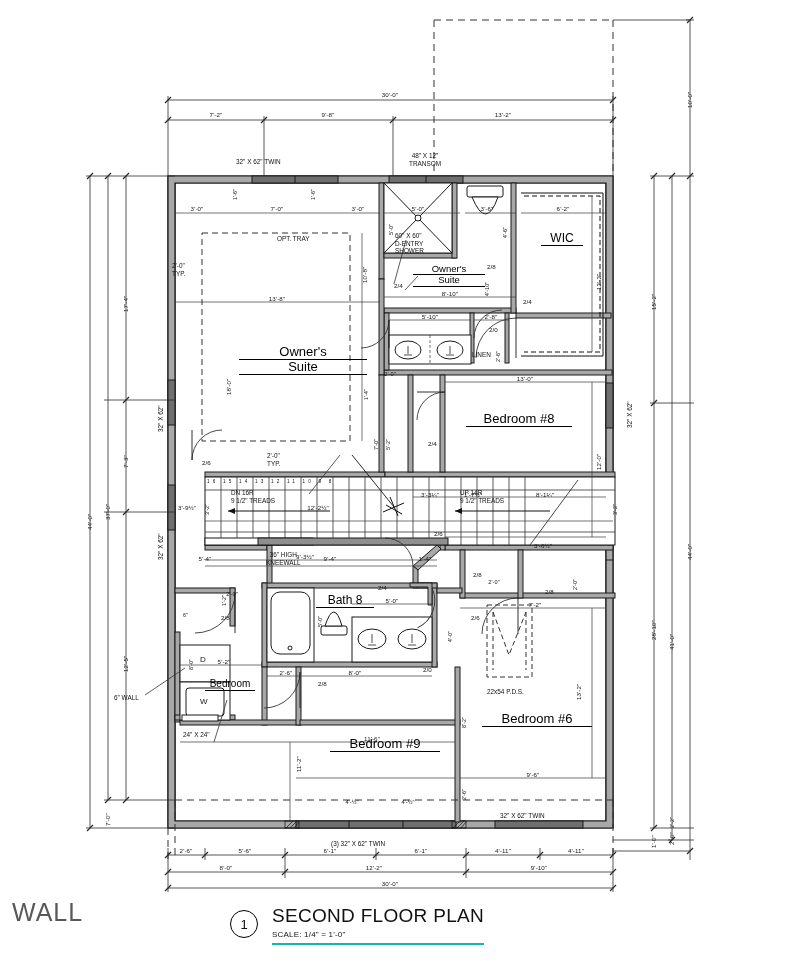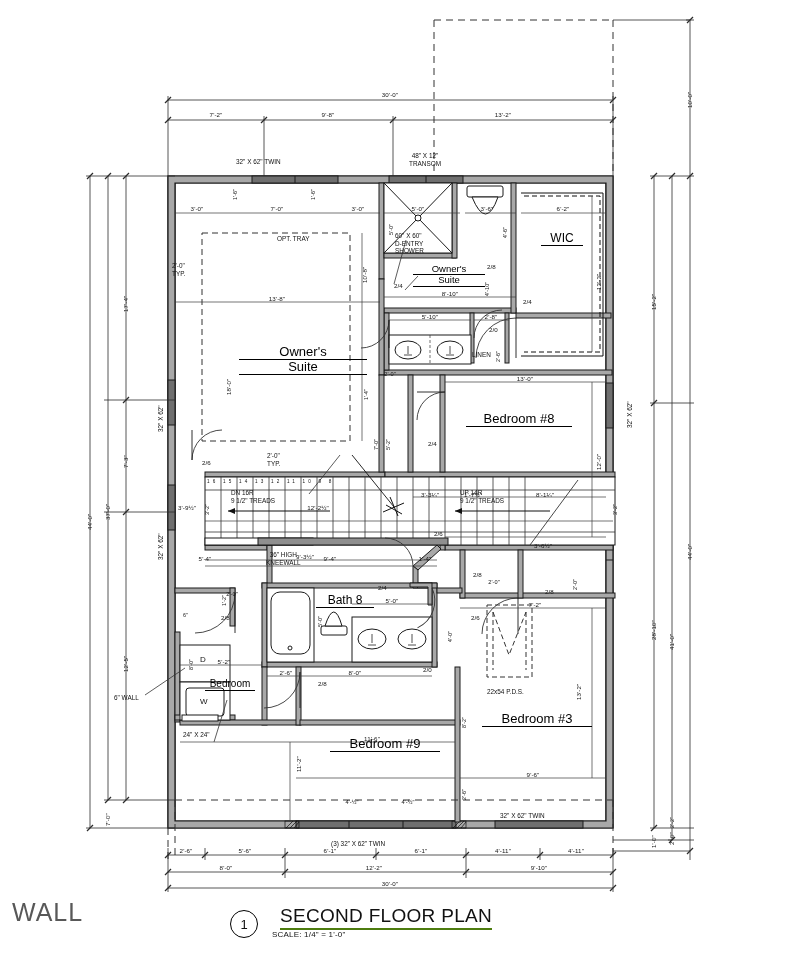--- a/index.html
+++ b/index.html
@@ -19,21 +19,21 @@
         border-bottom:1.3px solid #000;padding-bottom:0px;line-height:1.08;}
   .room.two{border-bottom:none;}
   .room.two span{display:block;border-bottom:1.3px solid #000;}
   .room.sm{font-size:9.5px;}
 
   svg{position:absolute;left:0;top:0;overflow:visible;}
 
   
   .tcircle{position:absolute;width:26px;height:26px;border:1.6px solid #000;border-radius:50%;
            display:flex;align-items:center;justify-content:center;font-size:13px;}
-  .ttitle{position:absolute;font-size:19px;letter-spacing:.3px;border-bottom:2px solid #4d7c0f;padding-bottom:1px;white-space:nowrap;margin-left:8px;}
+  .ttitle{position:absolute;font-size:19px;letter-spacing:.3px;border-bottom:2px solid #14b8a6;padding-bottom:16px;white-space:nowrap;}
   .tscale{position:absolute;font-size:8px;letter-spacing:.2px;white-space:nowrap;}
   .wm{position:absolute;font-size:25px;letter-spacing:1px;color:#3c3c3c;font-family:"Liberation Sans",sans-serif;opacity:.85;}
 </style>
 </head>
 <body>
 
 <div id="sheet">
 
   <svg width="800" height="961">
 
@@ -460,21 +460,21 @@
 
   <div class="room two sm" style="left:413px;top:264px;width:72px;">
     <span>Owner's</span>
     <span>Suite</span>
   </div>
 
   <div class="room sm" style="left:541px;top:232px;width:42px;font-size:12px;">WIC</div>
 
   <div class="room" style="left:466px;top:412px;width:106px;">Bedroom #8</div>
   <div class="room" style="left:330px;top:737px;width:110px;">Bedroom #9</div>
-  <div class="room" style="left:482px;top:712px;width:110px;">Bedroom #3</div>
+  <div class="room" style="left:482px;top:712px;width:110px;">Bedroom #6</div>
   <div class="room" style="left:316px;top:594px;width:58px;font-size:12px;">Bath 8</div>
   <div class="room sm" style="left:205px;top:679px;width:50px;font-size:10px;">Bedroom</div>
   <div class="note" style="left:472px;top:351px;">LINEN</div>
   <div class="note" style="left:200px;top:655px;font-size:8px;">D</div>
   <div class="note" style="left:200px;top:697px;font-size:8px;">W</div>
 
   <div class="note" style="left:277px;top:235px;">OPT. TRAY</div>
 
   <div class="note" style="left:395px;top:232px;text-align:left;line-height:1.2;">
     <div>60" X 60"</div>

